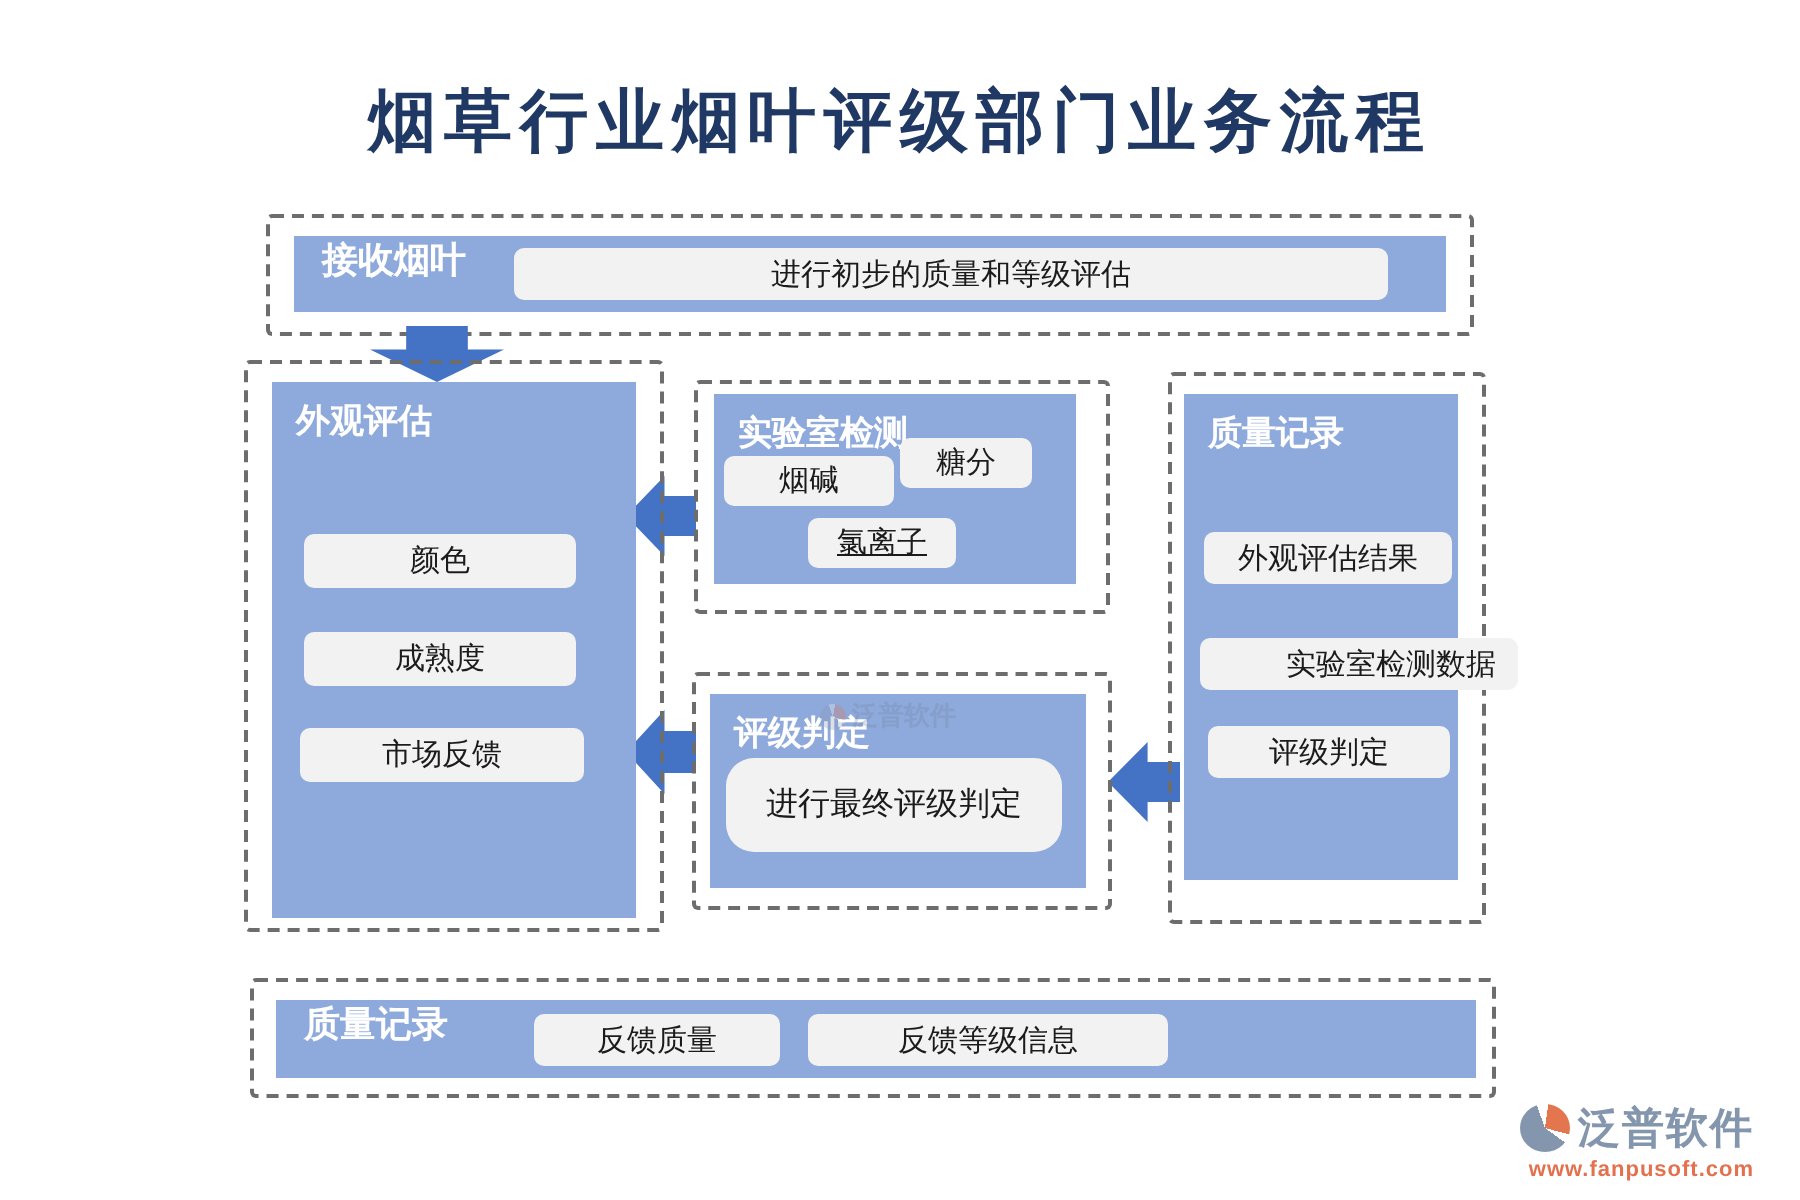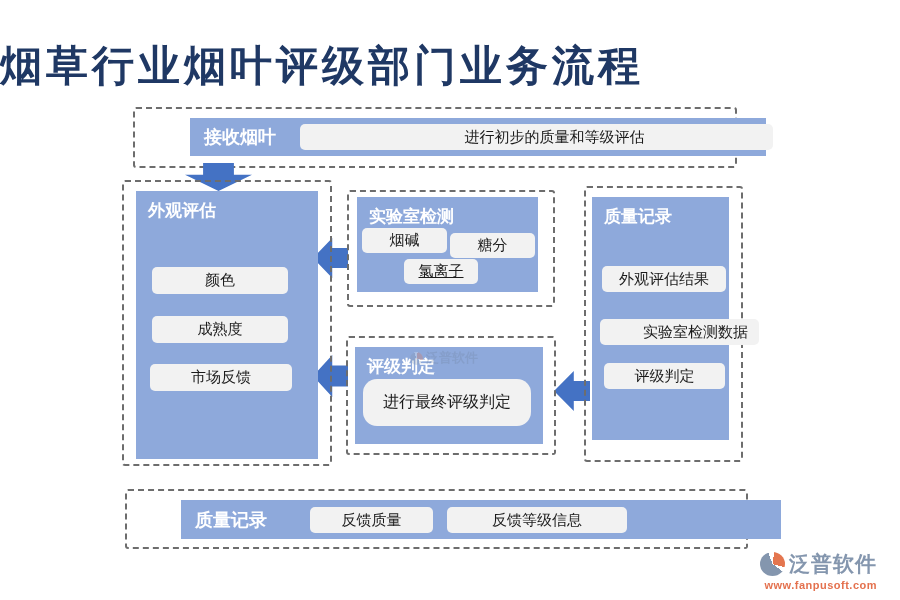--- a/index.html
+++ b/index.html
@@ -2,55 +2,55 @@
 <html><head>
 <meta charset="utf-8">
 <style>
   html,body{margin:0;padding:0;background:#ffffff;}
   .canvas{
     position:relative;width:900px;height:600px;background:#ffffff;overflow:hidden;
     font-family:"Liberation Sans","DejaVu Sans",sans-serif;
   }
   .title{
     position:absolute;left:0;top:38px;width:100%;margin:0;
-    text-align:left;font-size:42px;font-weight:bold;color:#1F3864;letter-spacing:4px;
+    text-align:center;font-size:34px;font-weight:bold;color:#1F3864;letter-spacing:4px;
   }
   
   .dashed{position:absolute;border:2.5px dashed #6D6D6D;border-radius:3px;box-sizing:border-box;}
   .sec-receive{left:133px;top:107px;width:604px;height:61px;}
   .sec-appearance{left:122px;top:180px;width:210px;height:286px;}
   .sec-lab{left:347px;top:190px;width:208px;height:117px;}
   .sec-grading{left:346px;top:336px;width:210px;height:119px;}
   .sec-record{left:584px;top:186px;width:159px;height:276px;}
   .sec-market{left:125px;top:489px;width:623px;height:60px;}
 
   
   .bar,.panel{position:absolute;background:#8EA9DB;}
-  .bar{display:flex;align-items:center;margin-left:43px;}
+  .bar{display:flex;align-items:flex-start;}
   .bar-label{color:#ffffff;font-weight:bold;font-size:18px;padding-left:14px;white-space:nowrap;}
   .receive-bar{left:12px;top:9px;width:576px;height:38px;}
   .market-bar{left:11px;top:9px;width:600px;height:39px;}
   .panel-title{position:absolute;left:12px;top:8px;color:#ffffff;font-weight:bold;font-size:17px;white-space:nowrap;}
   .panel-appearance{left:12px;top:9px;width:182px;height:268px;}
   .panel-lab{left:8px;top:5px;width:181px;height:95px;}
   .panel-grading{left:7px;top:9px;width:188px;height:97px;}
   .panel-record{left:6px;top:9px;width:137px;height:243px;}
 
   
   .chip{
     position:absolute;background:#F2F2F2;border-radius:5px;
     display:flex;align-items:center;justify-content:center;
     font-size:15px;color:#1b1b1b;white-space:nowrap;
   }
-  .receive-chip{left:110px;top:6px;width:437px;height:26px;padding-left:36px;}
+  .receive-chip{left:110px;top:6px;width:437px;height:26px;}
   .a-chip0{left:16px;top:76px;width:136px;height:27px;}
   .a-chip1{left:16px;top:125px;width:136px;height:27px;text-align:center;}
   .a-chip2{left:14px;top:173px;width:142px;height:27px;}
   .l-chip0{left:5px;top:31px;width:85px;height:25px;}
-  .l-chip1{left:93px;top:36px;width:85px;height:25px;}
+  .l-chip1{left:93px;top:22px;width:66px;height:25px;}
   .l-chip2{left:47px;top:62px;width:74px;height:25px;text-decoration:underline;}
   .g-chip{left:8px;top:32px;width:168px;height:47px;border-radius:14px;font-size:16px;}
   .r-chip0{left:10px;top:69px;width:124px;height:26px;}
   .r-chip1{left:8px;top:122px;width:127px;height:26px;padding-left:32px;}
   .r-chip2{left:12px;top:166px;width:121px;height:26px;}
   .m-chip0{left:129px;top:7px;width:123px;height:26px;}
   .m-chip1{left:266px;top:7px;width:180px;height:26px;}
 
   
   .arrow{position:absolute;background:#4472C4;}

